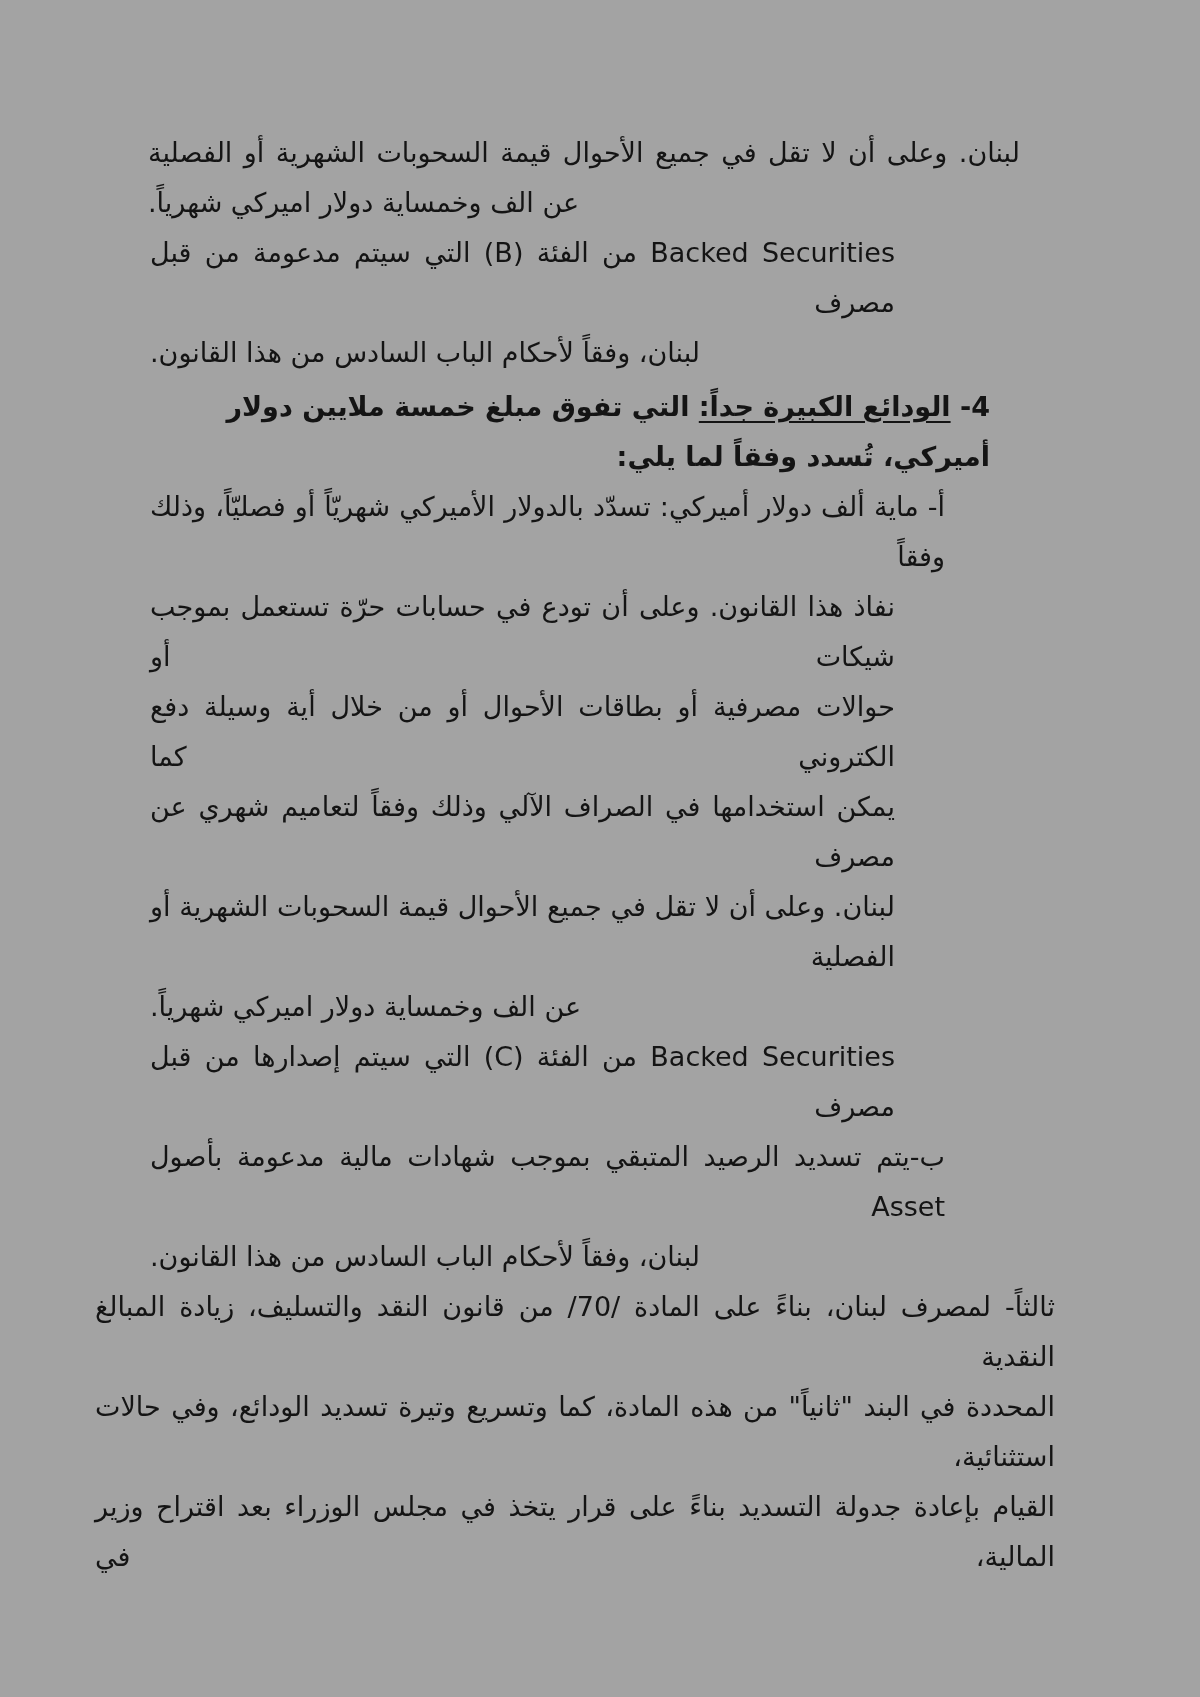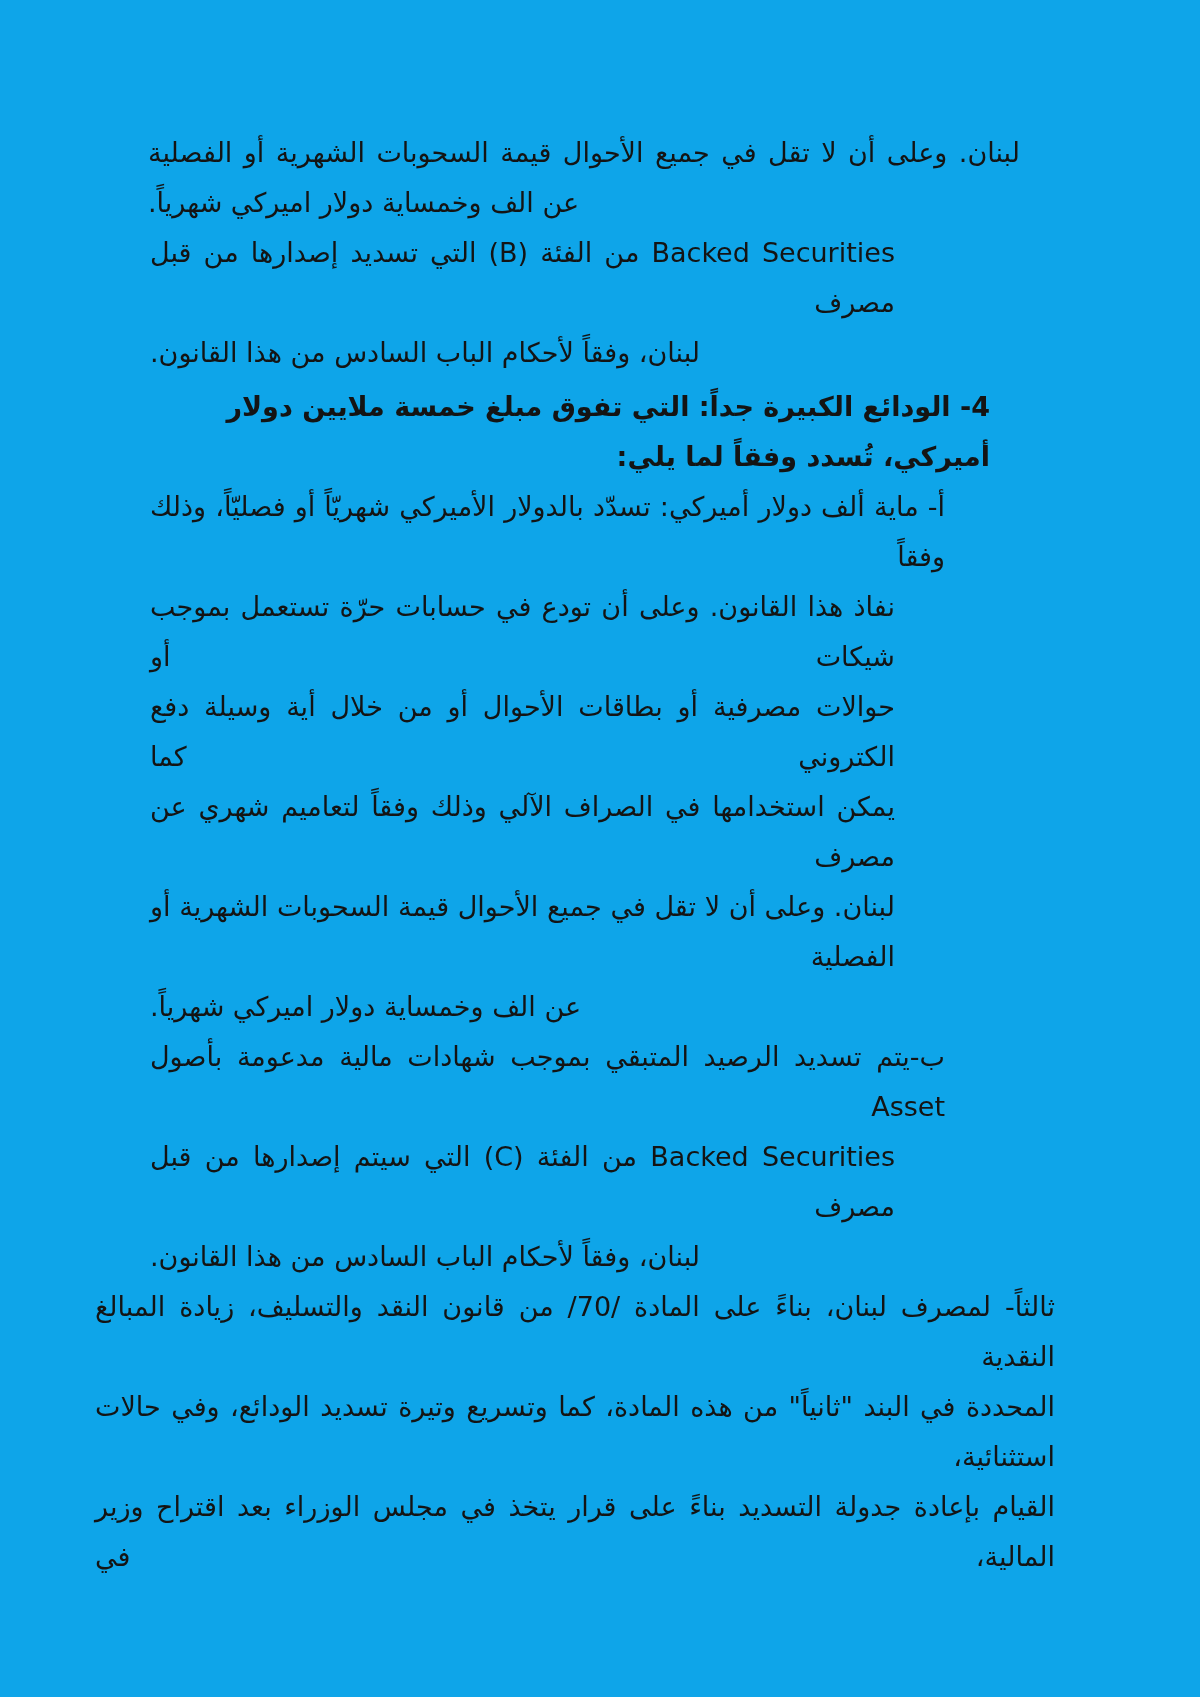--- a/index.html
+++ b/index.html
@@ -8,74 +8,74 @@
     font-family: "DejaVu Sans", sans-serif;
     color: #141414;
     overflow: hidden;
   }
   .page {
     position: relative;
     width: 1200px; height: 1697px;
     box-sizing: border-box;
     padding-top: 128px;
     direction: rtl;
-    background: #0ea5e9;
+    background: #a3a3a3;
   }
   .line {
     font-size: 27px;
     line-height: 50px;
     white-space: normal;
   }
   
   .j      { text-align: justify; text-align-last: justify; }
   .center { text-align: left; }
   .start  { text-align: right; }
   
   .wrap   { margin-right: 50px; }
 
   
   .block-cont   { margin: 0 180px 0 148px; }   
   .block-sub    { margin: 0 255px 0 150px; }   
   .block-item4  { margin: 4px 210px 0 150px; font-weight: bold; }
   .block-clause { margin: 0 145px 0 95px; }
 
   .clause-marker { font-weight: normal; }
-  .u { text-underline-offset: 5px; }
+  .u { text-decoration: underline; text-underline-offset: 5px; }
 </style>
 </head>
 <body>
 
 <div class="page">
 
   <section class="block-cont">
     <div class="line j">لبنان. وعلى أن لا تقل في جميع الأحوال قيمة السحوبات الشهرية أو الفصلية</div>
     <div class="line center">عن الف وخمساية دولار اميركي شهرياً.</div>
   </section>
 
   <section class="block-sub">
-    <div class="line j wrap">Backed Securities من الفئة (B) التي تسديد إصدارها من قبل مصرف</div>
+    <div class="line j wrap">Backed Securities من الفئة (B) التي سيتم مدعومة من قبل مصرف</div>
     <div class="line center">لبنان، وفقاً لأحكام الباب السادس من هذا القانون.</div>
   </section>
 
   <section class="block-item4">
     <div class="line start"><span>4- </span><span class="u">الودائع الكبيرة جداً:</span><span> التي تفوق مبلغ خمسة ملايين دولار أميركي، تُسدد وفقاً لما يلي:</span></div>
   </section>
 
   <section class="block-sub">
     <div class="line j">أ-  ماية ألف دولار أميركي: تسدّد بالدولار الأميركي شهريّاً أو فصليّاً، وذلك وفقاً</div>
     <div class="line j wrap">نفاذ هذا القانون. وعلى أن تودع في حسابات حرّة تستعمل بموجب شيكات أو</div>
     <div class="line j wrap">حوالات مصرفية أو بطاقات الأحوال أو من خلال أية وسيلة دفع الكتروني كما</div>
     <div class="line j wrap">يمكن استخدامها في الصراف الآلي وذلك وفقاً لتعاميم شهري عن مصرف</div>
     <div class="line j wrap">لبنان. وعلى أن لا تقل في جميع الأحوال قيمة السحوبات الشهرية أو الفصلية</div>
     <div class="line center">عن الف وخمساية دولار اميركي شهرياً.</div>
   </section>
 
   <section class="block-sub">
+    <div class="line j wrap">Backed Securities من الفئة (C) التي سيتم إصدارها من قبل مصرف</div>
     <div class="line j">ب-يتم تسديد الرصيد المتبقي بموجب شهادات مالية مدعومة بأصول Asset</div>
-    <div class="line j wrap">Backed Securities من الفئة (C) التي سيتم إصدارها من قبل مصرف</div>
     <div class="line center">لبنان، وفقاً لأحكام الباب السادس من هذا القانون.</div>
   </section>
 
   <section class="block-clause">
     <div class="line j"><span class="clause-marker">ثالثاً-</span><span> لمصرف لبنان، بناءً على المادة /70/ من قانون النقد والتسليف، زيادة المبالغ النقدية</span></div>
     <div class="line j">المحددة في البند "ثانياً" من هذه المادة، كما وتسريع وتيرة تسديد الودائع، وفي حالات استثنائية،</div>
     <div class="line j">القيام بإعادة جدولة التسديد بناءً على قرار يتخذ في مجلس الوزراء بعد اقتراح وزير المالية، في</div>
 
   </section>
 

